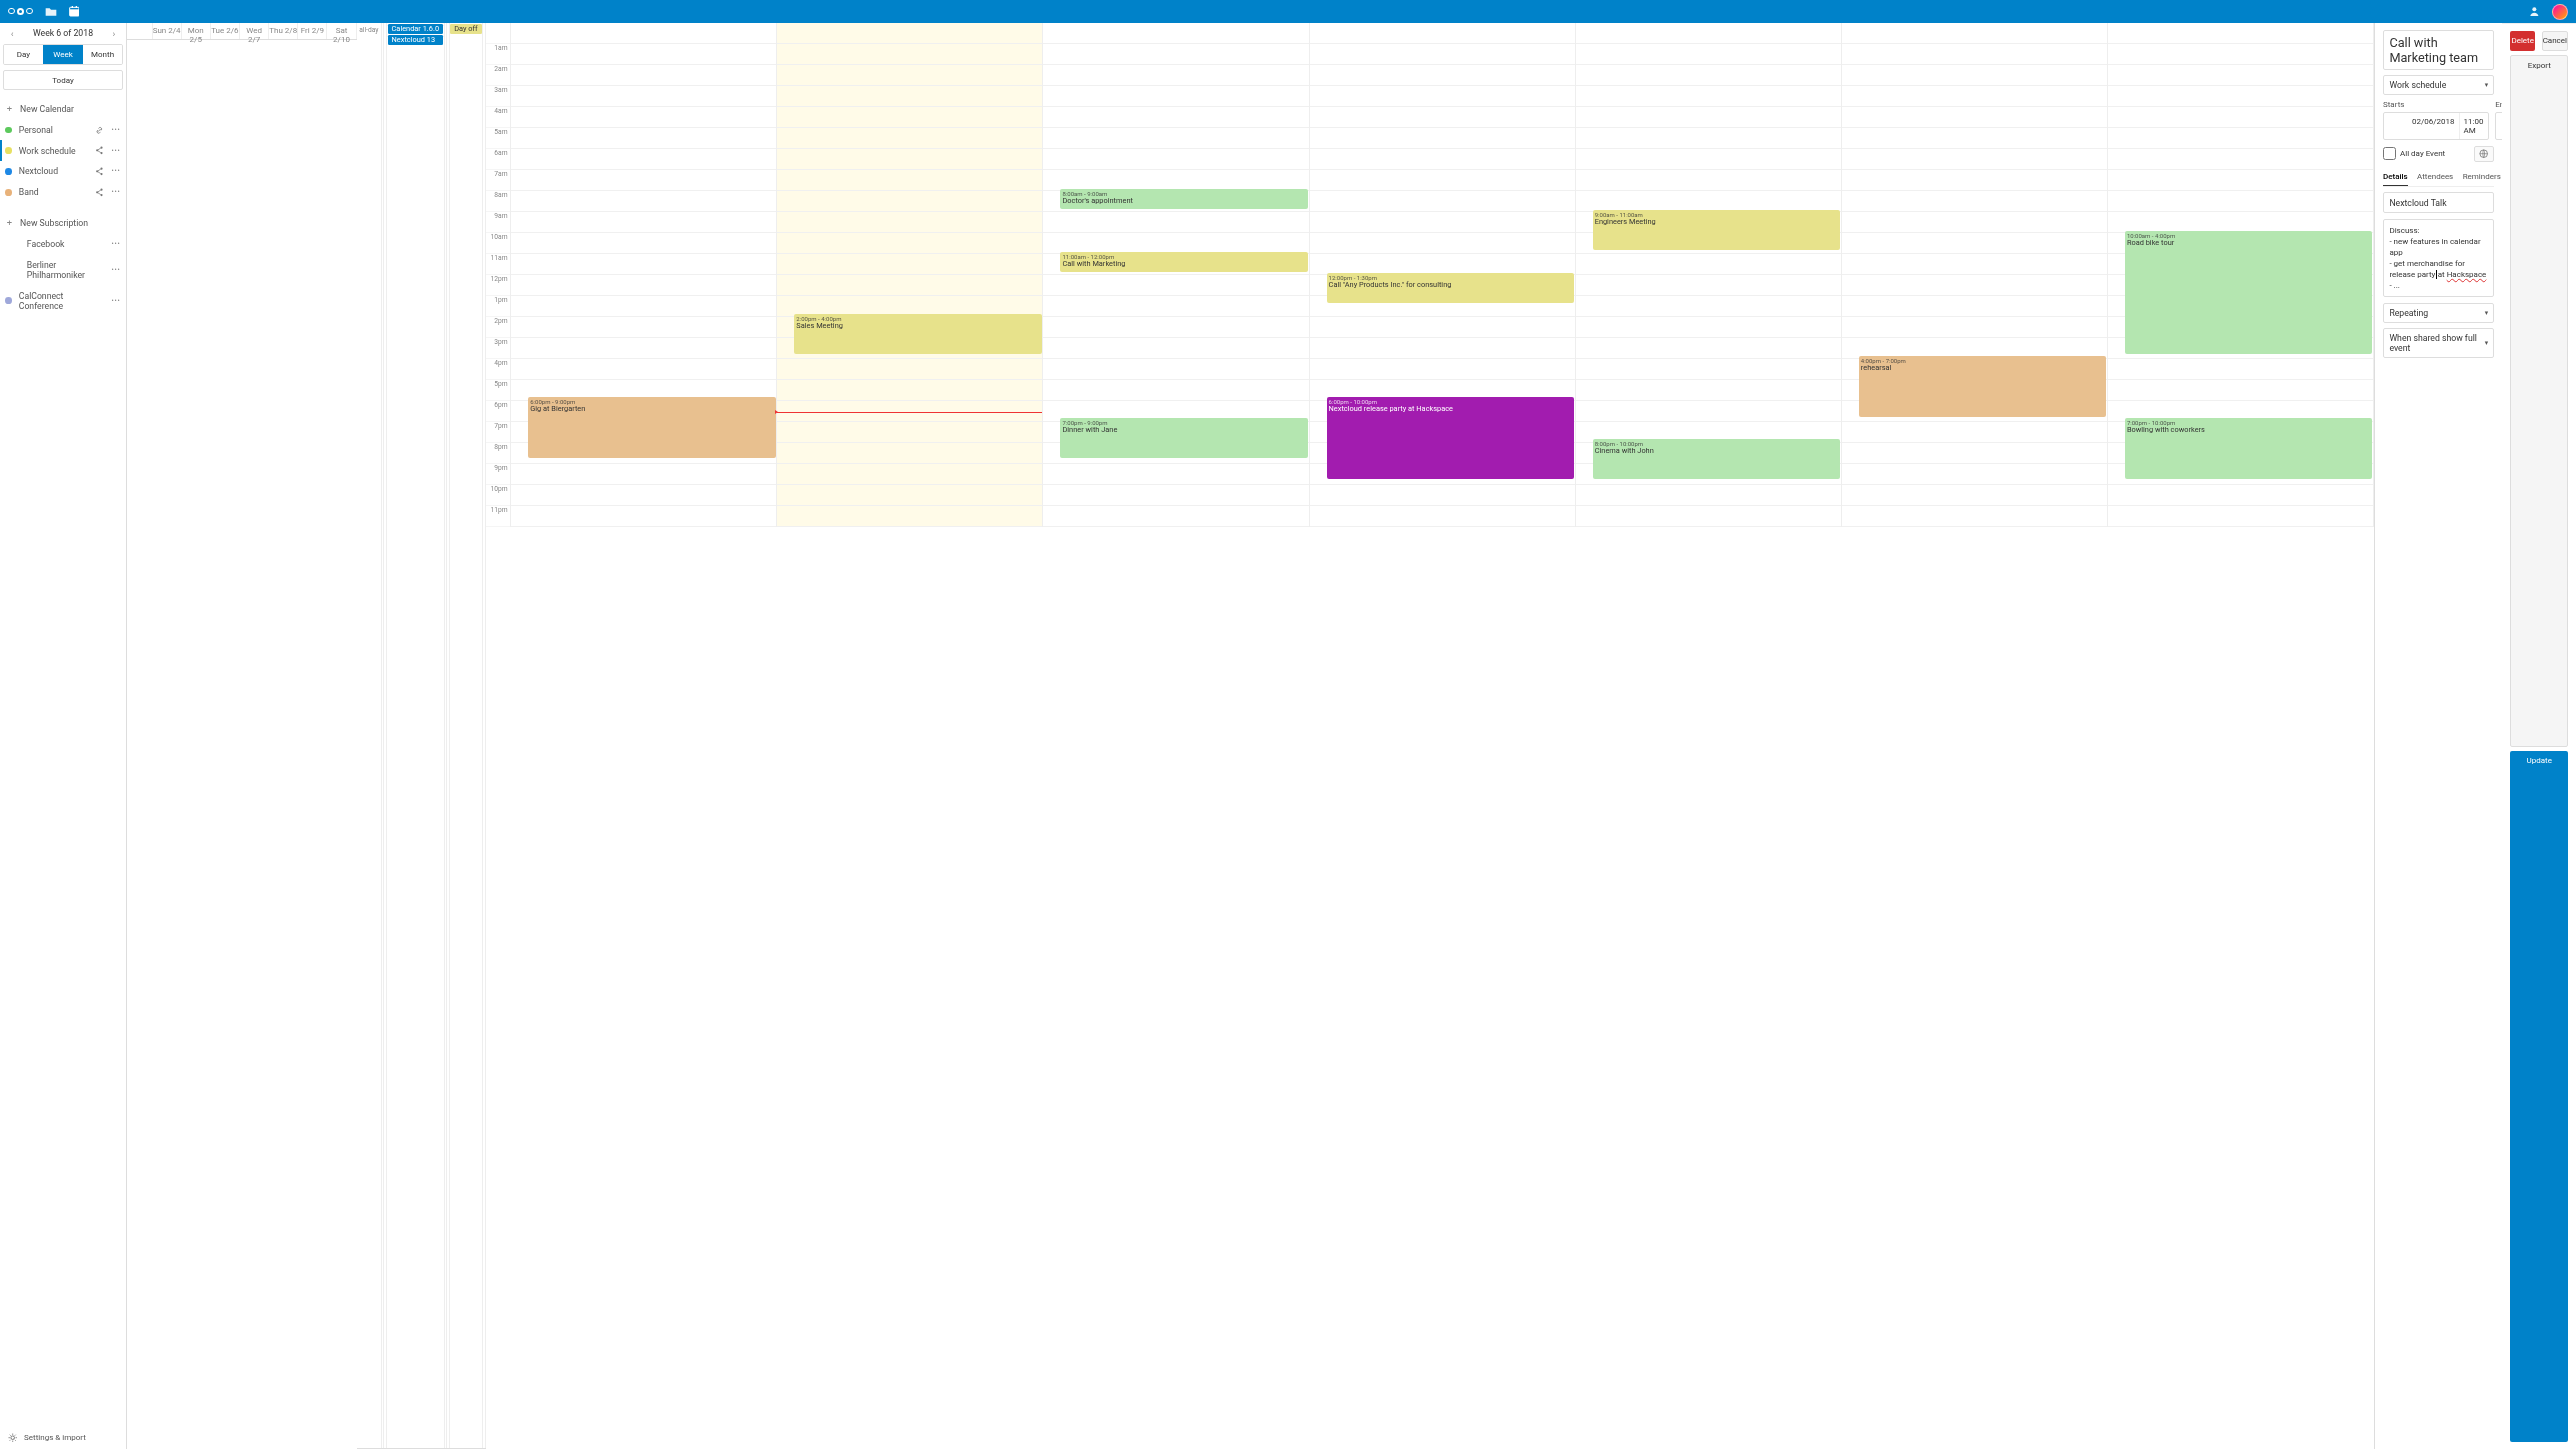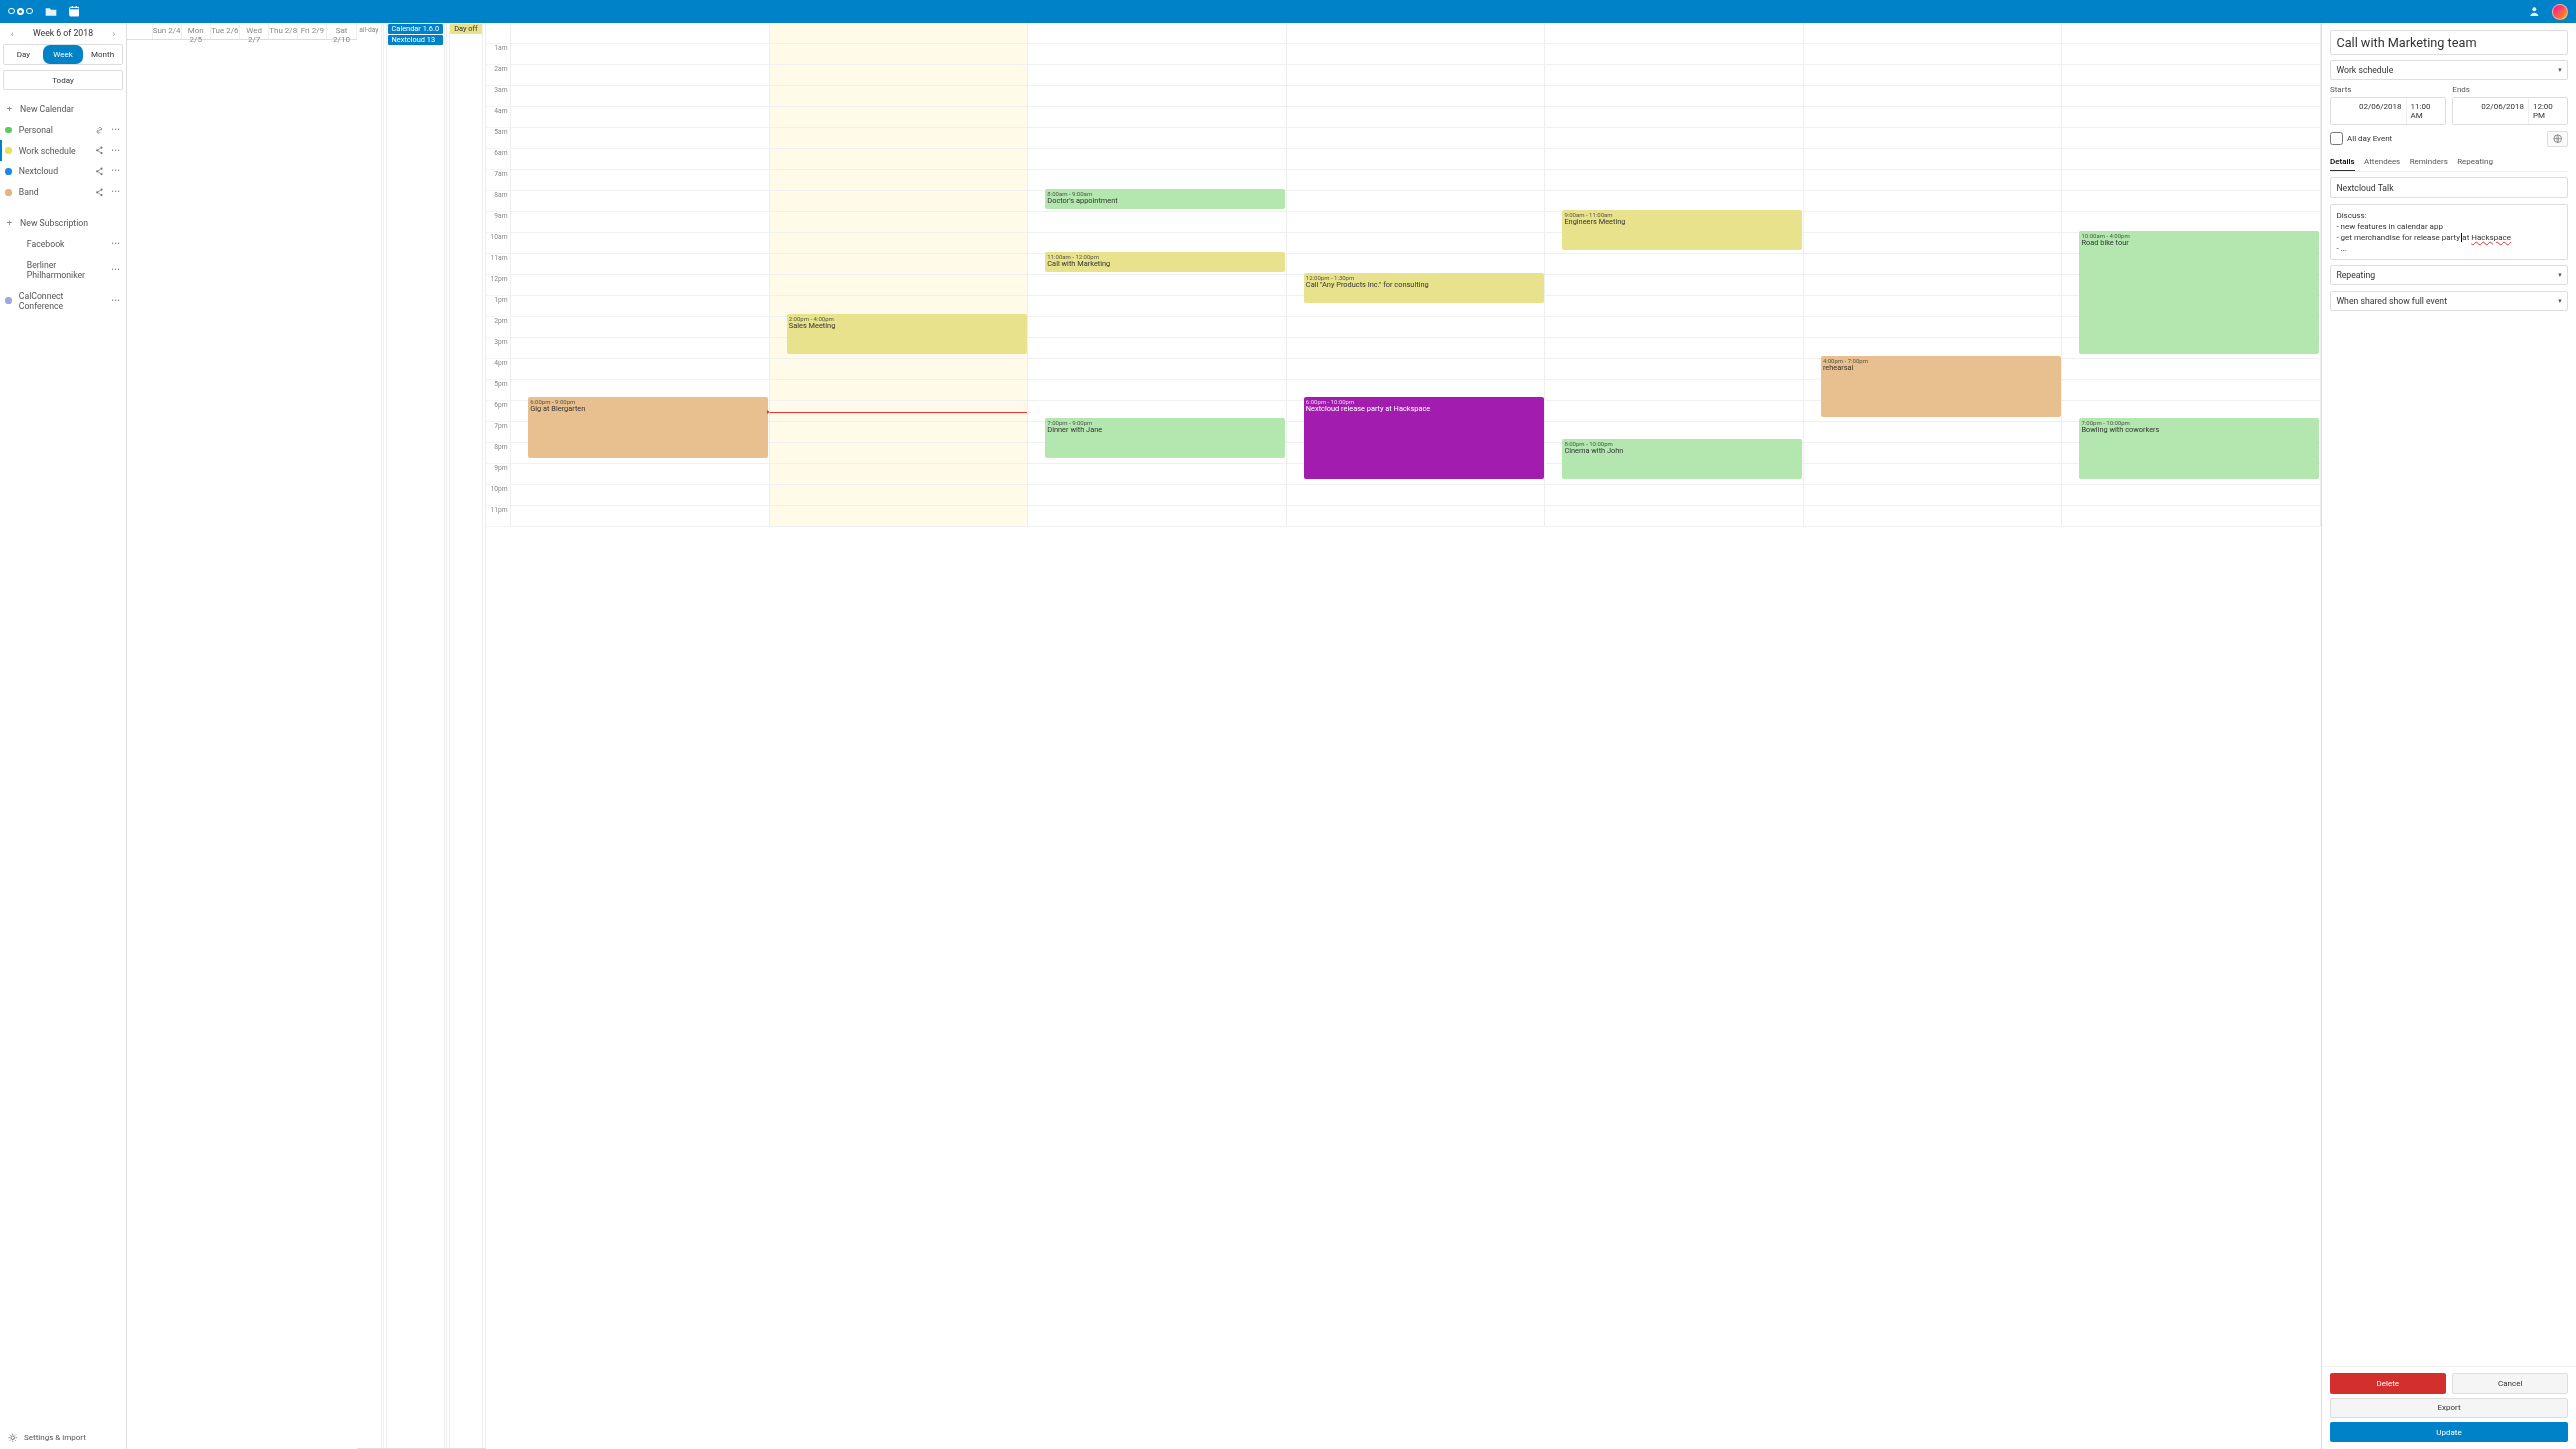--- a/index.html
+++ b/index.html
@@ -12,21 +12,21 @@
 .topbar-icon.active { opacity: 1; }
 .topbar-right { display: flex; align-items: center; gap: 12px; }
 .avatar { width: 16px; height: 16px; border-radius: 50%; background: linear-gradient(135deg,#f0a,#fa0); border: 0.7px solid rgba(255,255,255,.5); }
 .main { display: flex; height: calc(100vh - 23px); }
 .sidebar { width: 127px; border-right: 0.7px solid #ddd; display: flex; flex-direction: column; }
 .nav-header { display: flex; align-items: center; height: 20px; padding: 2.7px 5.4px; }
 .nav-arrow { width: 13.4px; text-align: center; color: #888; cursor: pointer; font-size: 9.4px; }
 .nav-title { flex: 1; text-align: center; font-size: 8.7px; color: #333; }
 .view-tabs { display: flex; margin: 1.3px 2.7px; border: 0.7px solid #ddd; border-radius: 2px; overflow: hidden; }
 .view-tab { flex: 1; text-align: center; padding: 4.7px 0; font-size: 8px; cursor: pointer; background: #fff; }
-.view-tab.active { background: #0082c9; color: #fff; border-radius: 7px; }
+.view-tab.active { background: #0082c9; color: #fff; }
 .today-btn { margin: 4px 2.7px; border: 0.7px solid #ddd; border-radius: 2px; text-align: center; padding: 4.7px 0; font-size: 8px; cursor: pointer; }
 .cal-list { padding: 3.4px 5.4px; flex: 1; overflow-y: auto; }
 .cal-row { display: flex; align-items: center; padding: 5.4px 0; gap: 6.7px; color: #555; }
 .cal-plus { width: 8px; text-align: center; color: #888; font-size: 9.4px; }
 .cal-dot { width: 6.7px; height: 6.7px; border-radius: 50%; flex-shrink: 0; }
 .cal-name { flex: 1; font-size: 8.7px; }
 .cal-icon { color: #888; cursor: pointer; font-size: 8.7px; width: 9.4px; text-align: center; }
 .cal-menu { color: #888; cursor: pointer; letter-spacing: 0.7px; font-size: 6.7px; width: 9.4px; text-align: center; }
 .sidebar-footer { padding: 6.7px 8px; font-size: 8px; color: #555; display: flex; align-items: center; gap: 6.7px; border-top: 0.7px solid transparent; }
 .calendar-view { flex: 1; display: flex; flex-direction: row; position: relative; }
@@ -47,21 +47,21 @@
 .hour-line { height: 21px; border-bottom: 0.7px solid #f0f0f0; }
 .event { position: absolute; left: 17px; right: 0.7px; border-radius: 2px; padding: 1.3px 2px; font-size: 7px; overflow: hidden; cursor: pointer; }
 .event .ev-time { font-size: 6px; opacity: 0.8; display: block; }
 .event .ev-title { font-size: 7.4px; line-height: 1.2; }
 .ev-green { background: #b4e6b0; color: #333; }
 .ev-yellow { background: #e7e28b; color: #333; }
 .ev-orange { background: #e8c08f; color: #333; }
 .ev-blue { background: #a21caf; color: #fff; }
 .nowline { position: absolute; left: 0; right: 0; height: 0.7px; background: #e33; z-index: 5; }
 .nowline::before { content:''; position:absolute; left:-2.7px; top:-2px; width:0; height:0; border-top:2.7px solid transparent; border-bottom:2.7px solid transparent; border-left:3.4px solid #e33; }
-.event-panel { width: 255px; border-left: 0.7px solid #ddd; display: flex; flex-direction: column; gap: 44px; }
+.event-panel { width: 202px; border-left: 0.7px solid #ddd; display: flex; flex-direction: row; }
 .ep-body { flex: 1; padding: 6.7px 8px; overflow-y: auto; display: flex; flex-direction: column; gap: 5.4px; }
 .ep-title { font-size: 12.7px; border: 0.7px solid #ddd; border-radius: 2px; padding: 4px 5.4px; }
 .ep-select { border: 0.7px solid #ddd; border-radius: 2px; padding: 4px 5.4px; display: flex; justify-content: space-between; align-items: center; cursor: pointer; font-size: 8.7px; }
 .ep-select .chev { color: #555; font-size: 6.7px; }
 .ep-row { display: flex; gap: 6.7px; }
 .ep-col { flex: 1; display: flex; flex-direction: column; gap: 2.7px; }
 .ep-lbl { font-size: 8px; color: #555; }
 .ep-datetime { display: flex; border: 0.7px solid #ddd; border-radius: 2px; }
 .ep-datetime span { padding: 4px 4px; font-size: 8px; }
 .ep-datetime span:first-child { flex: 1; border-right: 0.7px solid #eee; margin-left: 24px; }

